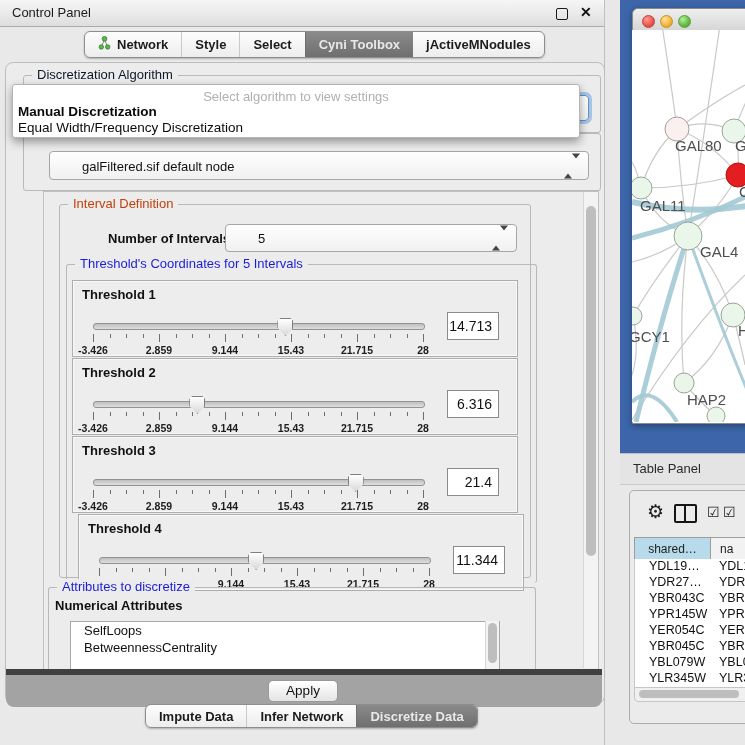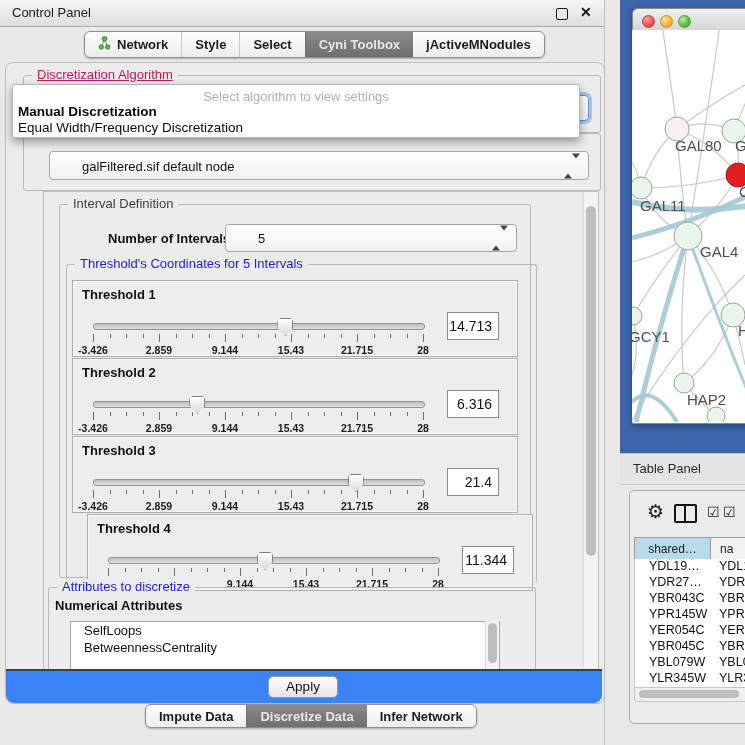--- a/index.html
+++ b/index.html
@@ -19,22 +19,22 @@
   .tabbar .tab:first-child{border-left:none;}
   .tabbar .tab.sel{background:linear-gradient(#8A8A8A,#6F6F6F);color:#E9E9E9;border-left-color:#6F6F6F;}
   .tabbar .tab.sel + .tab{border-left:none;}
   .net-ico{margin-right:6px;display:inline-block;}
 
   .content-panel{left:5px;top:62px;width:598px;height:640px;background:#ECECEC;border:1px solid #BDBDBD;border-radius:8px;}
 
   
   .group{border:1px solid #B9B9B9;border-radius:3px;}
   .gtitle{position:absolute;top:-9px;left:8px;background:#ECECEC;padding:0 5px;font-size:13px;white-space:nowrap;}
-  .gtitle.gray{color:#be185d;text-decoration:underline;}
-  .gtitle.green{color:#404040;}
+  .gtitle.gray{color:#0f172a;}
+  .gtitle.green{color:#c2410c;}
   .gtitle.blue{color:#1C1CD8;}
   .gtitle.black{color:#111;}
 
   
   .combo{background:linear-gradient(#FFFFFF,#F0F0F0);border:1px solid #A6A6A6;border-radius:4px;font-size:13px;color:#111;cursor:pointer;}
   .combo .ctext{position:absolute;left:10px;top:50%;transform:translateY(-50%);white-space:nowrap;margin-left:22px;}
   .spinner{position:absolute;right:8px;top:50%;transform:translateY(-50%);}
   .spinner .up{width:0;height:0;border-left:4px solid transparent;border-right:4px solid transparent;border-bottom:5px solid #444;margin-bottom:3px;}
   .spinner .dn{width:0;height:0;border-left:4px solid transparent;border-right:4px solid transparent;border-top:5px solid #444;}
   .combo.focus{border:1px solid #5A93CF;box-shadow:0 0 0 3px rgba(110,166,222,.55);}
@@ -59,21 +59,21 @@
   .tick{position:absolute;top:0;width:1px;height:4px;background:#6E6E6E;}
   .tick.major{height:8px;}
   .ticklabels{position:absolute;left:20px;top:63px;width:332px;height:12px;}
   .ticklabel{position:absolute;transform:translateX(-50%);font-size:10.5px;font-weight:bold;color:#1d1d1d;white-space:nowrap;}
   .tvalue{position:absolute;left:374px;top:31px;width:52px;height:28px;background:#FFF;border:1px solid #8A8A8A;font-family:"Liberation Sans",sans-serif;font-size:14px;color:#111;text-align:right;padding:0 6px 0 0;box-sizing:border-box;}
 
   
   .attr-list{left:62px;top:618px;width:428px;height:48px;background:#FFF;border:1px solid #A9A9A9;border-bottom:none;overflow:hidden;}
   .attr-item{padding:1px 0 1px 13px;font-size:13px;color:#111;height:15px;cursor:default;}
 
-  .apply-bar{left:0px;top:606px;width:596px;height:32px;background:#3b82f6;border-top:2px solid #404040;border-radius:0 0 8px 8px;}
+  .apply-bar{left:0px;top:606px;width:596px;height:32px;background:#a3a3a3;border-top:6px solid #404040;border-radius:0 0 8px 8px;}
   .btn{background:linear-gradient(#FFFFFF,#E4E4E4);border:1px solid #999;border-radius:5px;font-size:13.5px;color:#111;text-align:center;cursor:pointer;}
 
   
   .desktop{left:620px;top:0;width:125px;height:453px;background:#3C66A9;}
   .net-window{left:632px;top:8px;width:120px;height:414px;background:#FFF;border:1px solid #8A8A8A;border-radius:6px 0 0 0;box-shadow:0 2px 6px rgba(0,0,0,.35);}
   .net-titlebar{left:0;top:0;width:100%;height:22px;background:linear-gradient(#EFEFEF,#D5D5D5);border-bottom:1px solid #A3A3A3;border-radius:6px 0 0 0;}
   .tl{position:absolute;top:6px;width:11px;height:11px;border-radius:50%;cursor:pointer;}
   .tl.red{left:9px;background:radial-gradient(circle at 35% 30%,#FF9B92,#ED5A52 55%,#C93A31);border:1px solid #B5443C;}
   .tl.yel{left:27px;background:radial-gradient(circle at 35% 30%,#FFE2A0,#F5B63B 55%,#D99A1E);border:1px solid #C4951F;}
   .tl.grn{left:45px;background:radial-gradient(circle at 35% 30%,#B7EFA0,#66BE47 55%,#479B2C);border:1px solid #5A9E3C;}
@@ -280,21 +280,21 @@
                   <span class="ticklabel" style="left: 0px;">-3.426</span>
                   <span class="ticklabel" style="left: 66px;">2.859</span>
                   <span class="ticklabel" style="left: 132px;">9.144</span>
                   <span class="ticklabel" style="left: 198px;">15.43</span>
                   <span class="ticklabel" style="left: 264px;">21.715</span>
                   <span class="ticklabel" style="left: 330px;">28</span>
                 </div>
               <input class="tvalue" readonly="" value="21.4" style="">
             </div>
 
-            <div class="abs tpanel" style="left:20px;top:249px;">
+            <div class="abs tpanel" style="left:11px;top:249px;">
               <div class="tp-label">Threshold 4</div>
               <div class="track">
                   <div class="thumb" style="left: 148.098px;"></div>
                 </div>
               <div class="ticks">
                   <div class="tick major" style="left: 0px;"></div>
                   <div class="tick" style="left: 16.5px;"></div>
                   <div class="tick" style="left: 33px;"></div>
                   <div class="tick" style="left: 49.5px;"></div>
                   <div class="tick major" style="left: 66px;"></div>
@@ -353,25 +353,25 @@
     <div class="abs popup">
       <div class="ph">Select algorithm to view settings</div>
       <div class="opt b" style="top:19px;">Manual Discretization</div>
       <div class="opt" style="top:35px;">Equal Width/Frequency Discretization</div>
     </div>
 
     <div class="abs tabbar" style="left:145px;top:704px;height:22px;">
       <div class="tab">
           <span>Impute Data</span>
         </div>
+      <div class="tab">
+          <span>Infer Network</span>
+        </div>
       <div class="tab sel">
           <span>Discretize Data</span>
-        </div>
-      <div class="tab">
-          <span>Infer Network</span>
         </div>
     </div>
   </div>
 
   <div class="abs desktop"></div>
 
   <div class="abs net-window">
     <div class="abs net-titlebar">
       <div class="tl red"></div>
       <div class="tl yel"></div>

